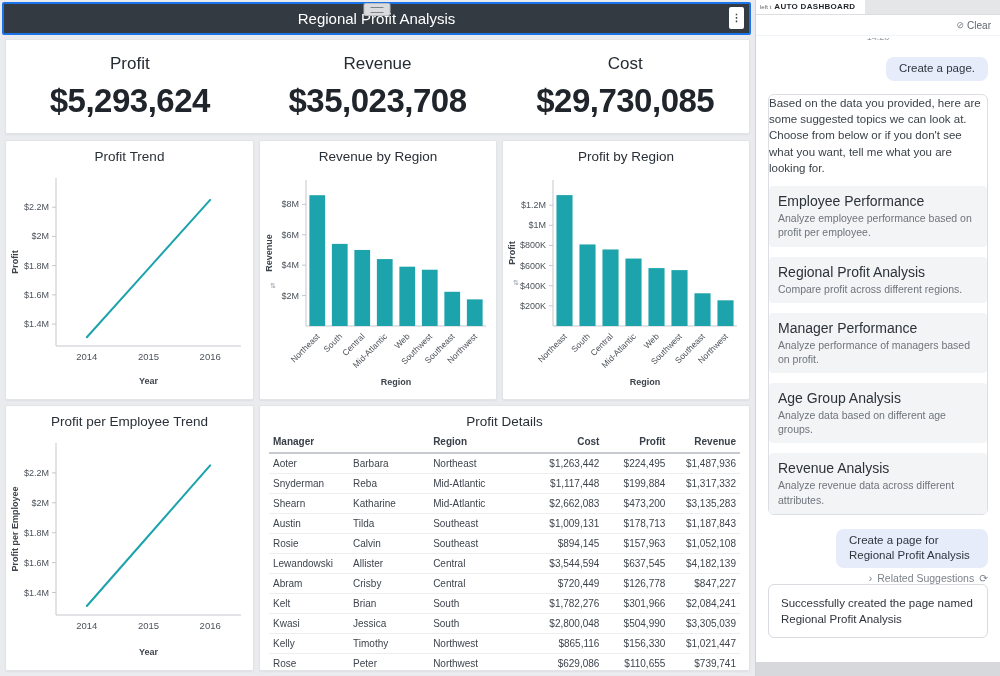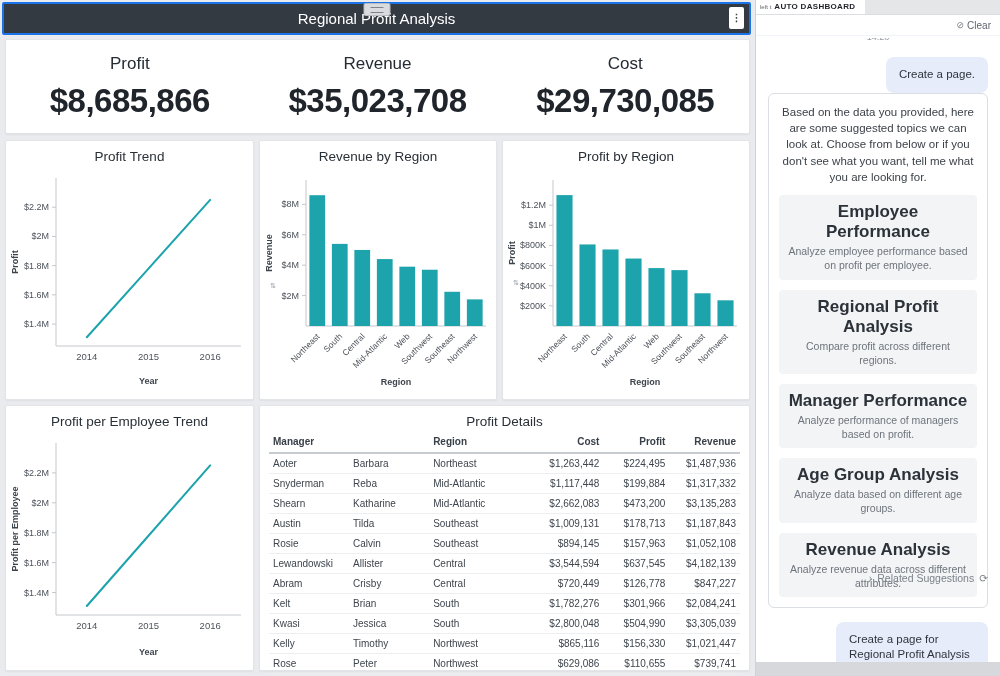--- a/index.html
+++ b/index.html
@@ -52,26 +52,26 @@
   #tabbar { height:15px; background:#e5e6e8; display:flex; border-bottom:1px solid #dcdee1; }
   #tab { background:#fff; padding:2px 10px 1px 4px; display:flex; align-items:baseline; gap:3px; cursor:pointer; }
   #tab .pre { font-size:6px; color:#666; }
   #tab .lbl { font-size:8px; font-weight:700; color:#1f2329; letter-spacing:.3px; }
   #clear-row { height:21px; display:flex; justify-content:flex-end; align-items:center;
     padding-right:9px; gap:3px; color:#5f6670; font-size:10px; border-bottom:1px solid #f0f4f9; cursor:pointer; }
   #clear-row .ic { font-size:9px; color:#7a8088; }
   #chat { position:absolute; top:38px; left:0; right:0; bottom:14px; padding:0 12px; overflow:hidden; }
   .ts-clip { height:7px; overflow:hidden; text-align:center; }
   .ts-clip span { display:block; margin-top:-6px; font-size:9px; color:#979da5; }
-  .bubble-user { background:#e7ecfb; border-radius:8px; padding:10px 13px; font-size:11.5px;
+  .bubble-user { background:#e7ecfb; border-radius:8px; padding:4px 13px; font-size:11.5px;
     color:#2f353c; width:max-content; max-width:185px; margin-left:auto; line-height:1.35; }
-  .sugg-card { border:1px solid #dbdee2; border-radius:6px; padding:10px; background:#fff;text-align:center; }
+  .sugg-card { border:1px solid #dbdee2; border-radius:6px; margin-top:13px; background:#fff; }
   .intro { font-size:11.5px; color:#3c4249; line-height:1.42; }
   .topic { background:#f3f4f6; border-radius:4px; padding:7px 9px; margin-top:10px; cursor:pointer; }
-  .topic .t { font-size:17px; font-weight:700; color:#2c3239; margin-bottom:2px; }
+  .topic .t { font-size:14px; font-weight:400; color:#2c3239; margin-bottom:2px; }
   .topic .d { font-size:10.5px; color:#6e747c; line-height:1.35; }
   .result-card { border:1px solid #d8dbdf; border-radius:6px; padding:10px 12px;
     font-size:11.5px; color:#2f353c; margin-top:16px; line-height:1.4; background:#fff; }
   .related { position:absolute; bottom:92px; right:12px; font-size:10.5px; color:#7c828a;
     display:flex; gap:5px; align-items:center; cursor:pointer; }
   #input-wrap { position:absolute; bottom:18px; left:10px; right:10px; height:64px;
     border:1px solid #c6cbd1; border-radius:8px; background:#fcfdfe; }
   #input-wrap textarea { width:100%; height:100%; border:none; outline:none; resize:none;
     background:transparent; padding:9px 10px; font-size:11.5px; color:#646b73;
     font-family:"Liberation Sans", sans-serif; }
@@ -83,21 +83,21 @@
 
 <div id="titlebar">
   <div id="grip"></div>
   <span class="ttl">Regional Profit Analysis</span>
   <div id="kebab">⋮</div>
 </div>
 
 <div id="kpi" class="card">
   <div class="kpi-col">
     <div class="kpi-label">Profit</div>
-    <div class="kpi-value">$8,685,866</div>
+    <div class="kpi-value">$5,293,624</div>
   </div>
   <div class="kpi-col">
     <div class="kpi-label">Revenue</div>
     <div class="kpi-value">$35,023,708</div>
   </div>
   <div class="kpi-col">
     <div class="kpi-label">Cost</div>
     <div class="kpi-value">$29,730,085</div>
   </div>
 </div>

